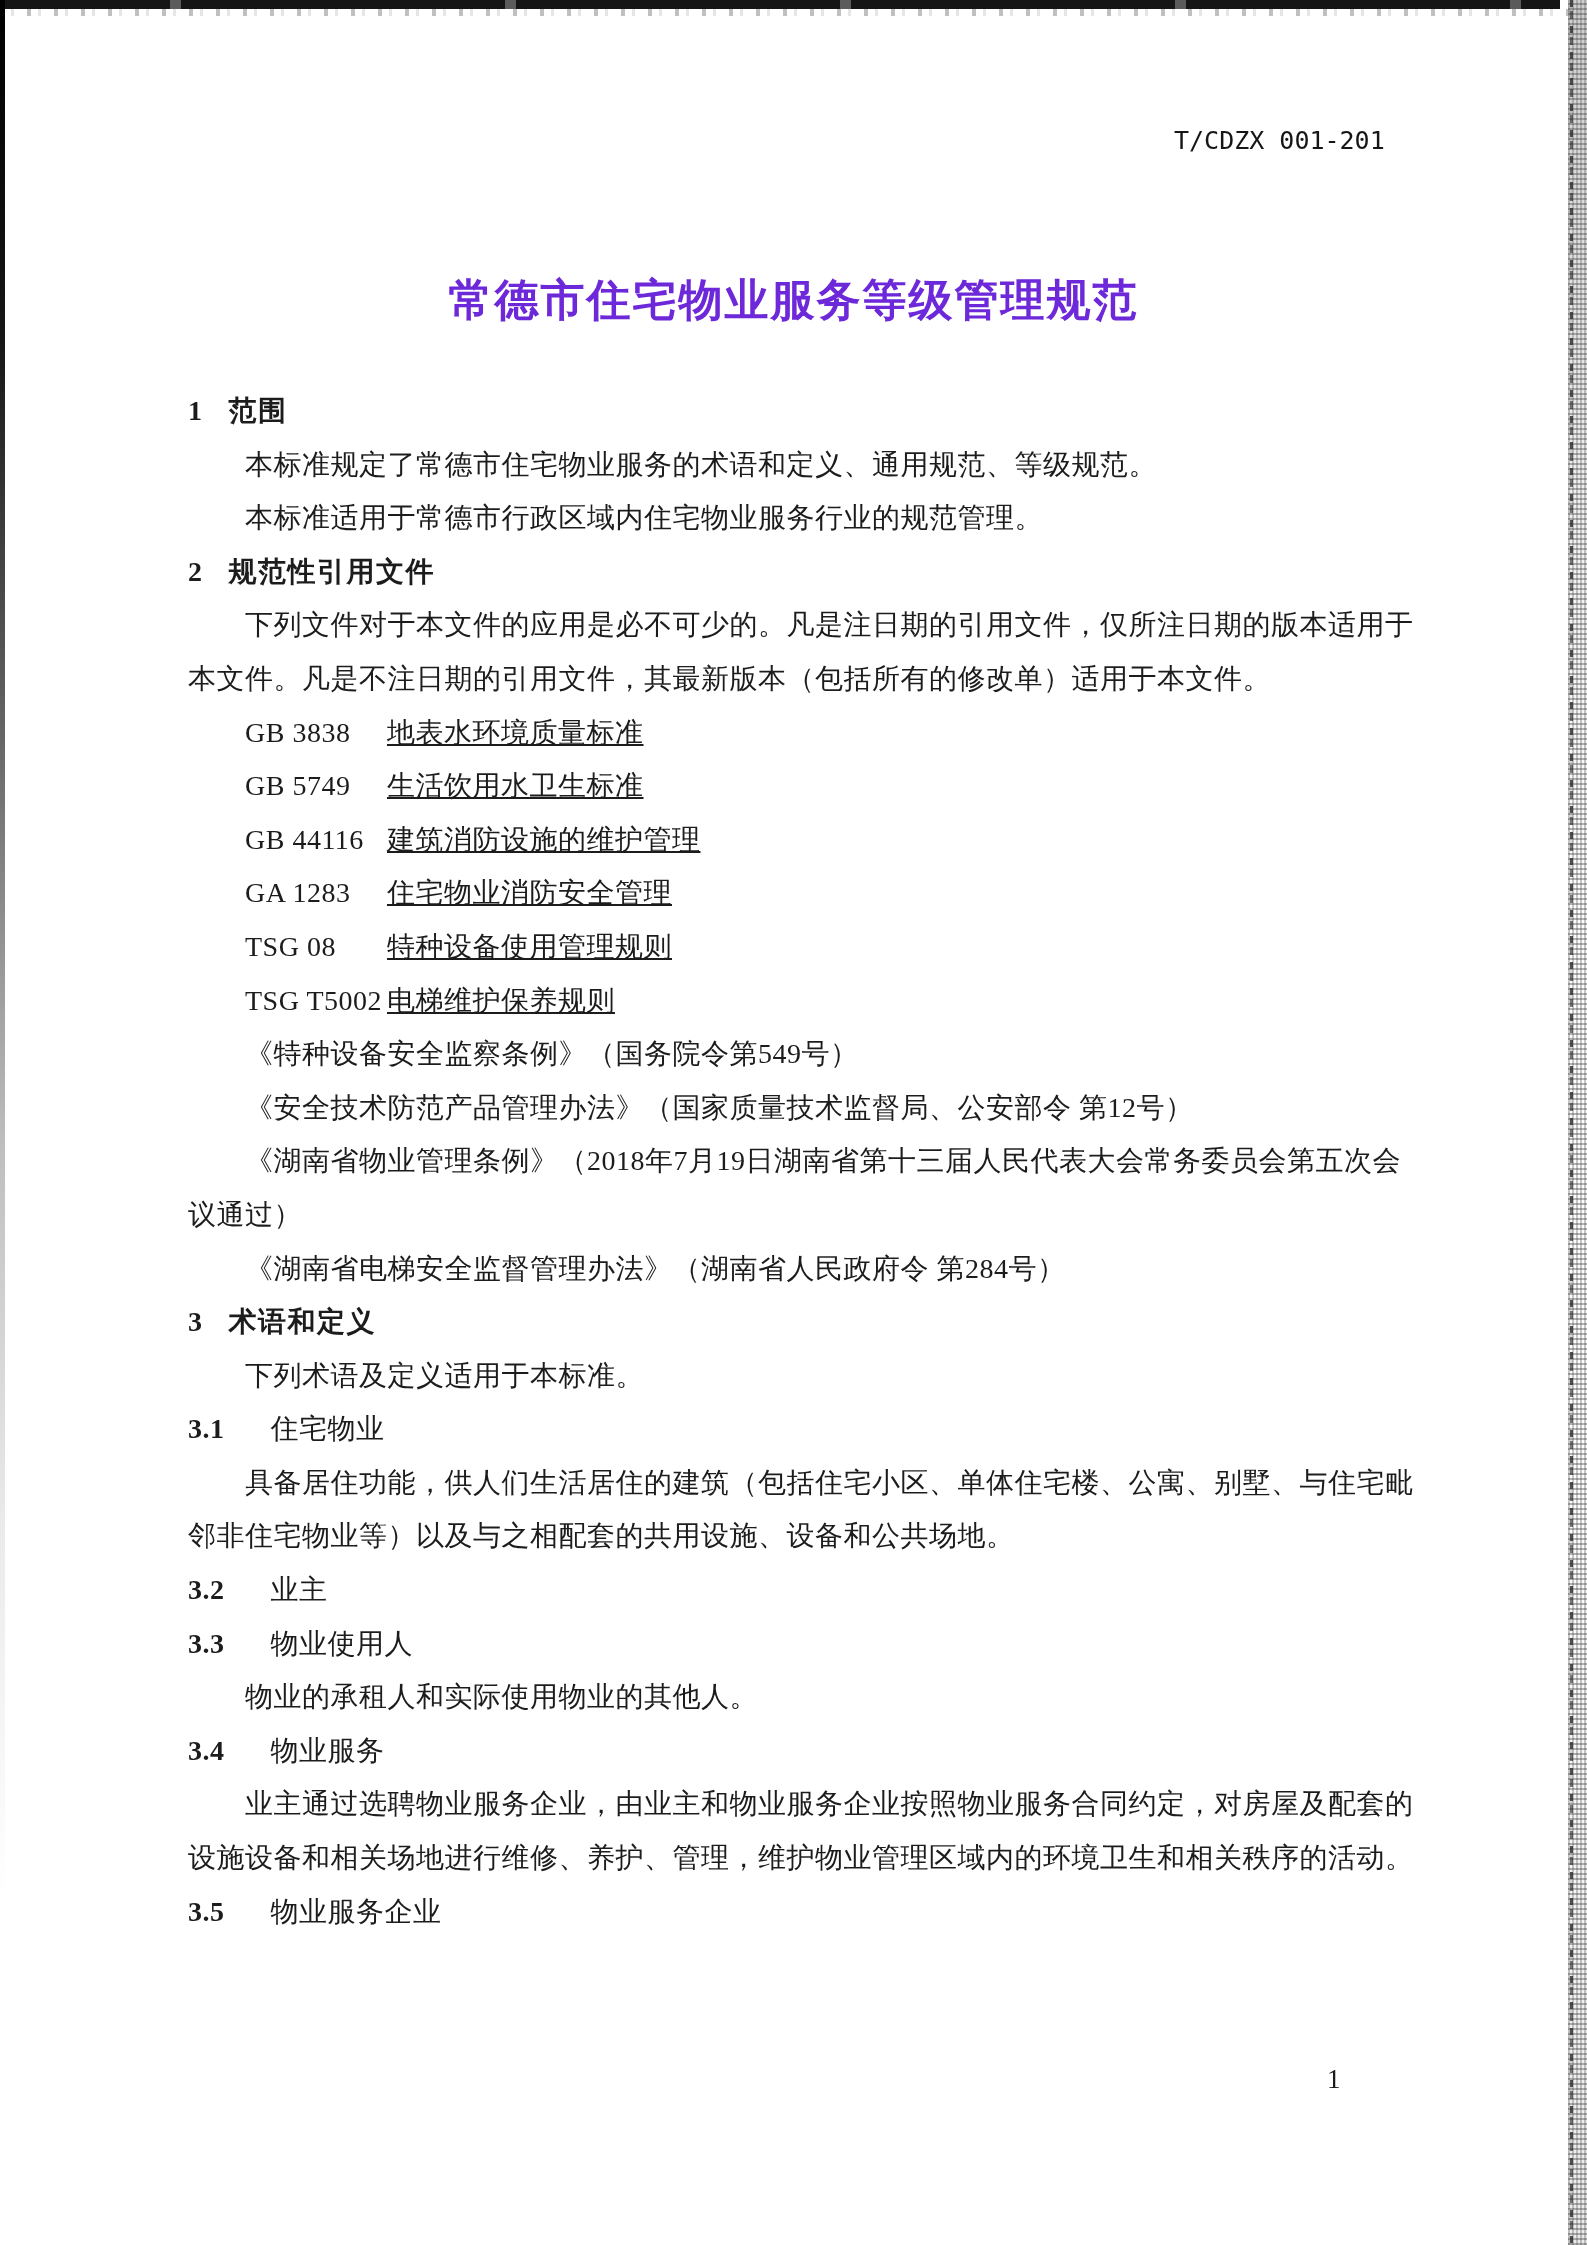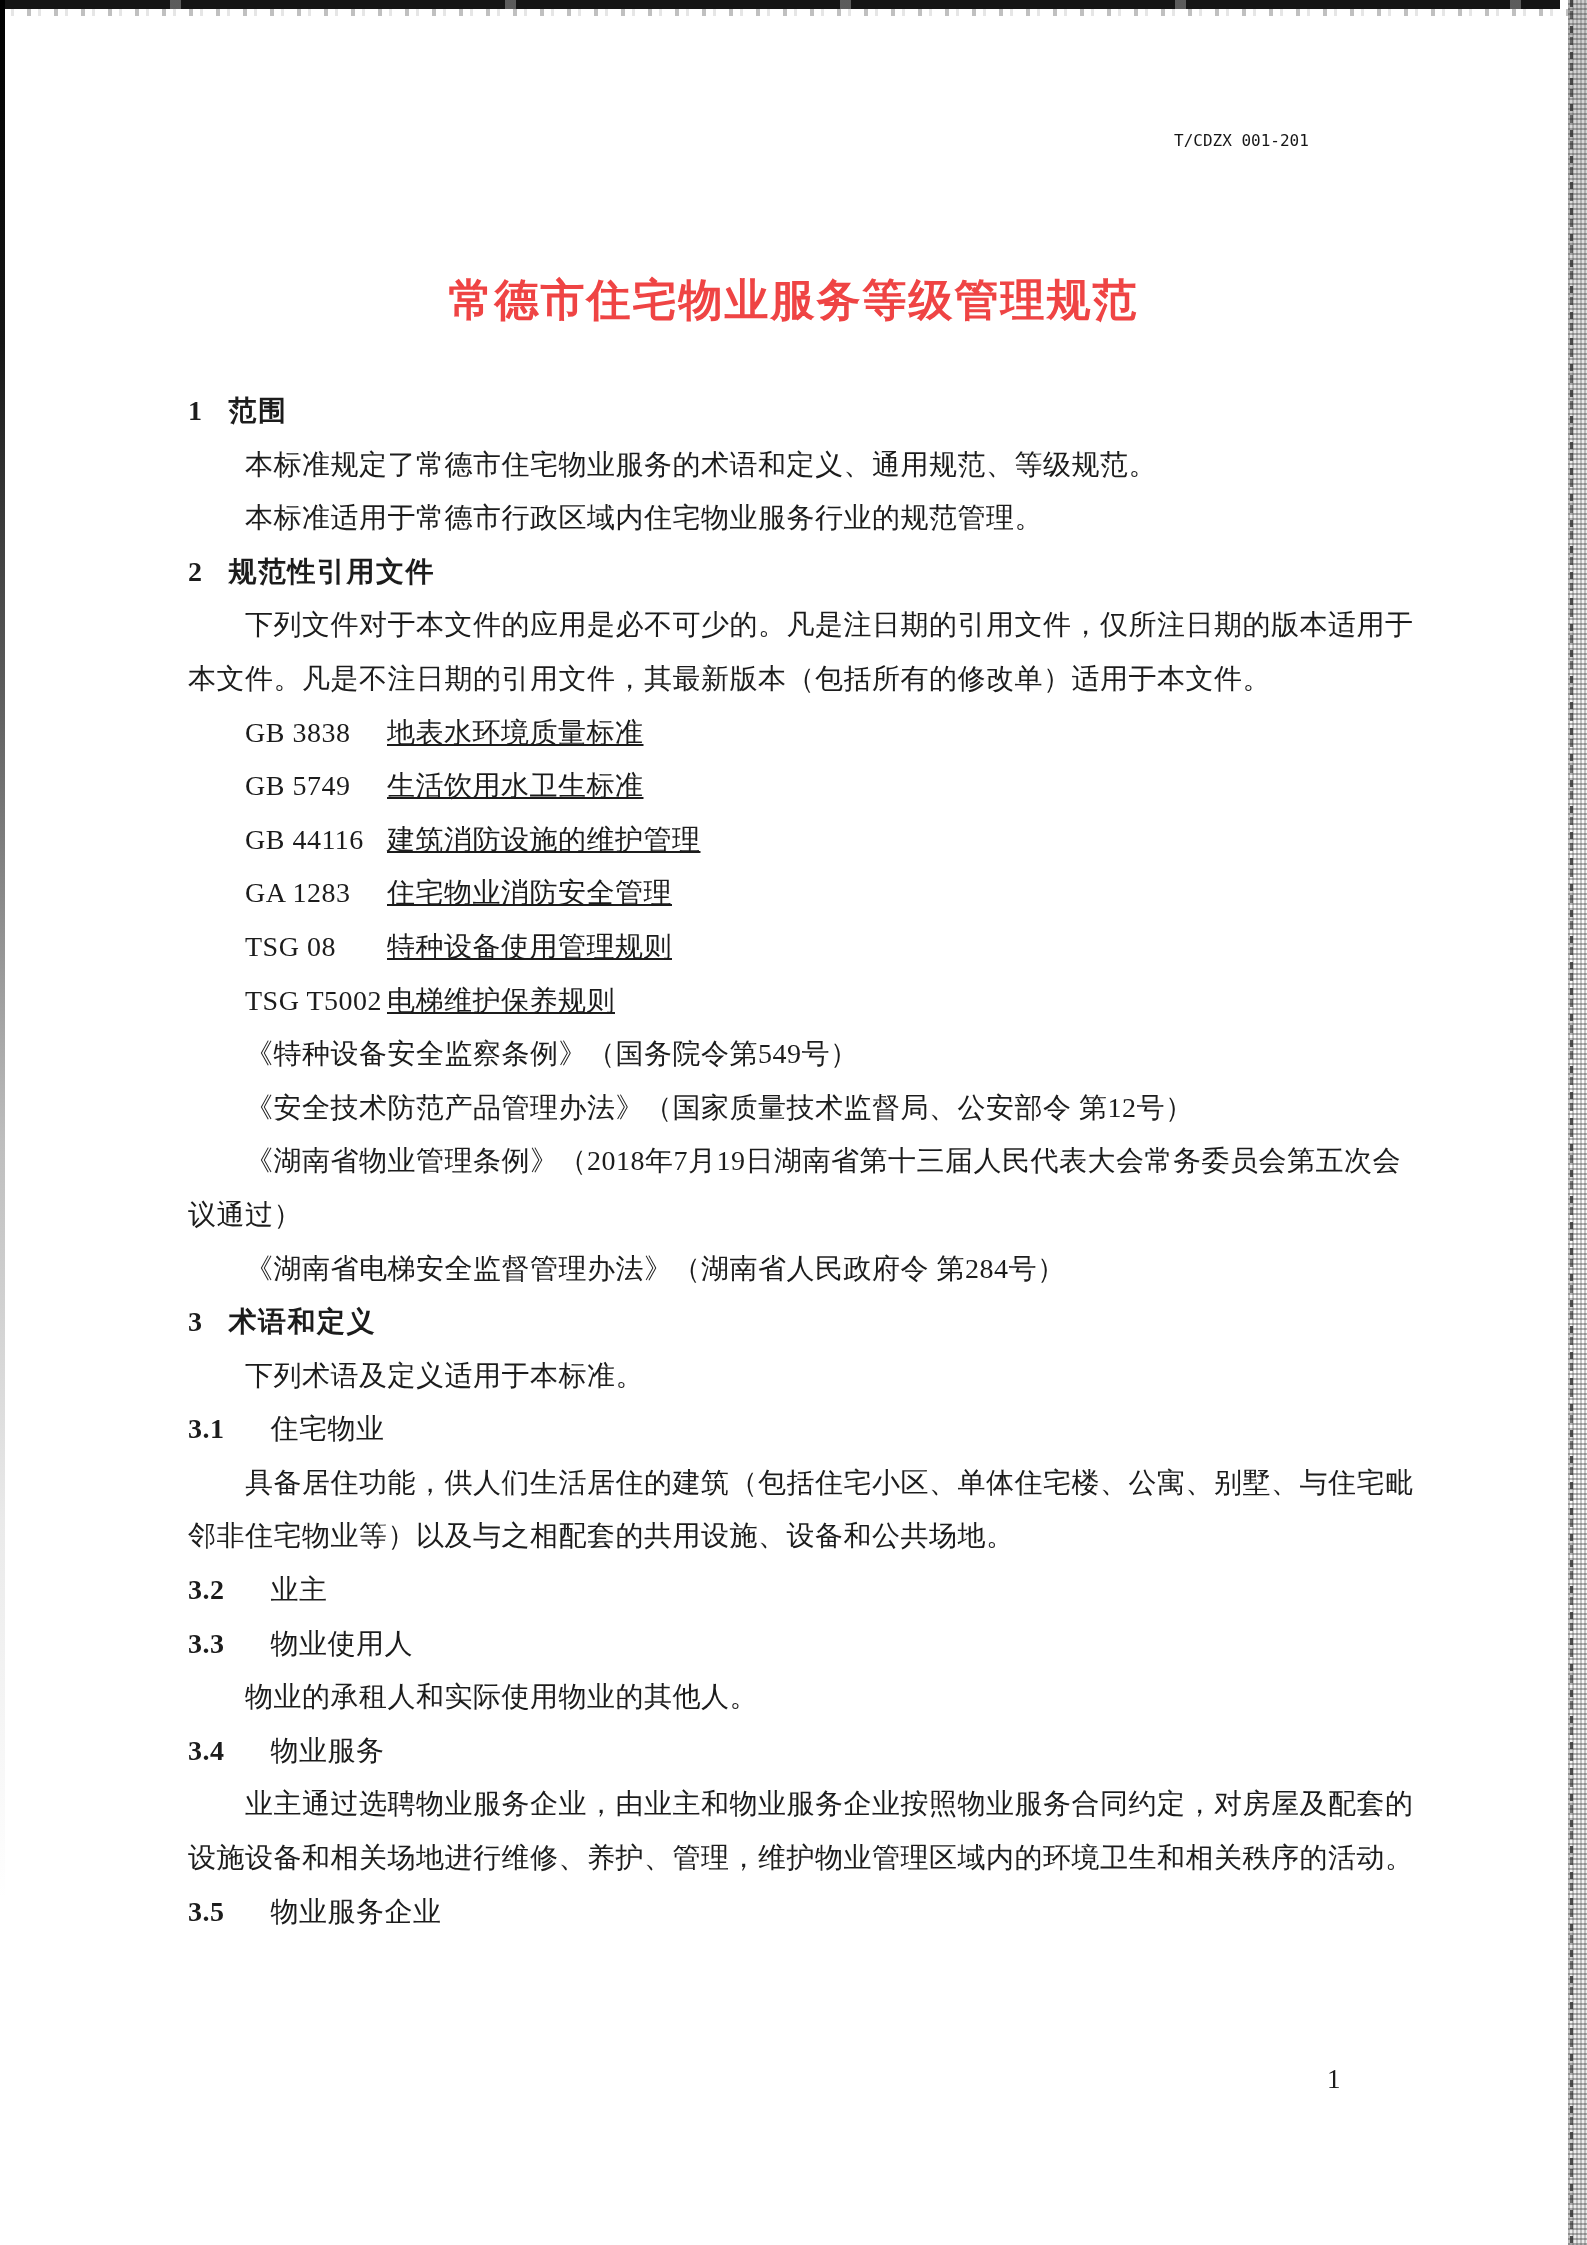--- a/index.html
+++ b/index.html
@@ -17,36 +17,36 @@
   }
 
   
   .doc-number {
     position: absolute;
     left: 1174px;
     top: 126px;
     height: 30px;
     line-height: 30px;
     font-family: "DejaVu Sans Mono", "Liberation Mono", monospace;
-    font-size: 16px;
+    font-size: 25px;
     color: #161616;
     white-space: nowrap;
   }
   .doc-title {
     position: absolute;
     left: 0;
     top: 276px;
     width: 1587px;
     text-align: center;
     font-family: "Liberation Sans", "DejaVu Sans", sans-serif;
     font-weight: 700;
     font-size: 44px;
     line-height: 48px;
     letter-spacing: 2px;
-    color: #ef4444;
+    color: #6d28d9;
     white-space: nowrap;
   }
   .page-number {
     position: absolute;
     left: 1327px;
     top: 2061px;
     font-size: 27px;
     line-height: 36px;
     color: #1c1c1c;
   }

